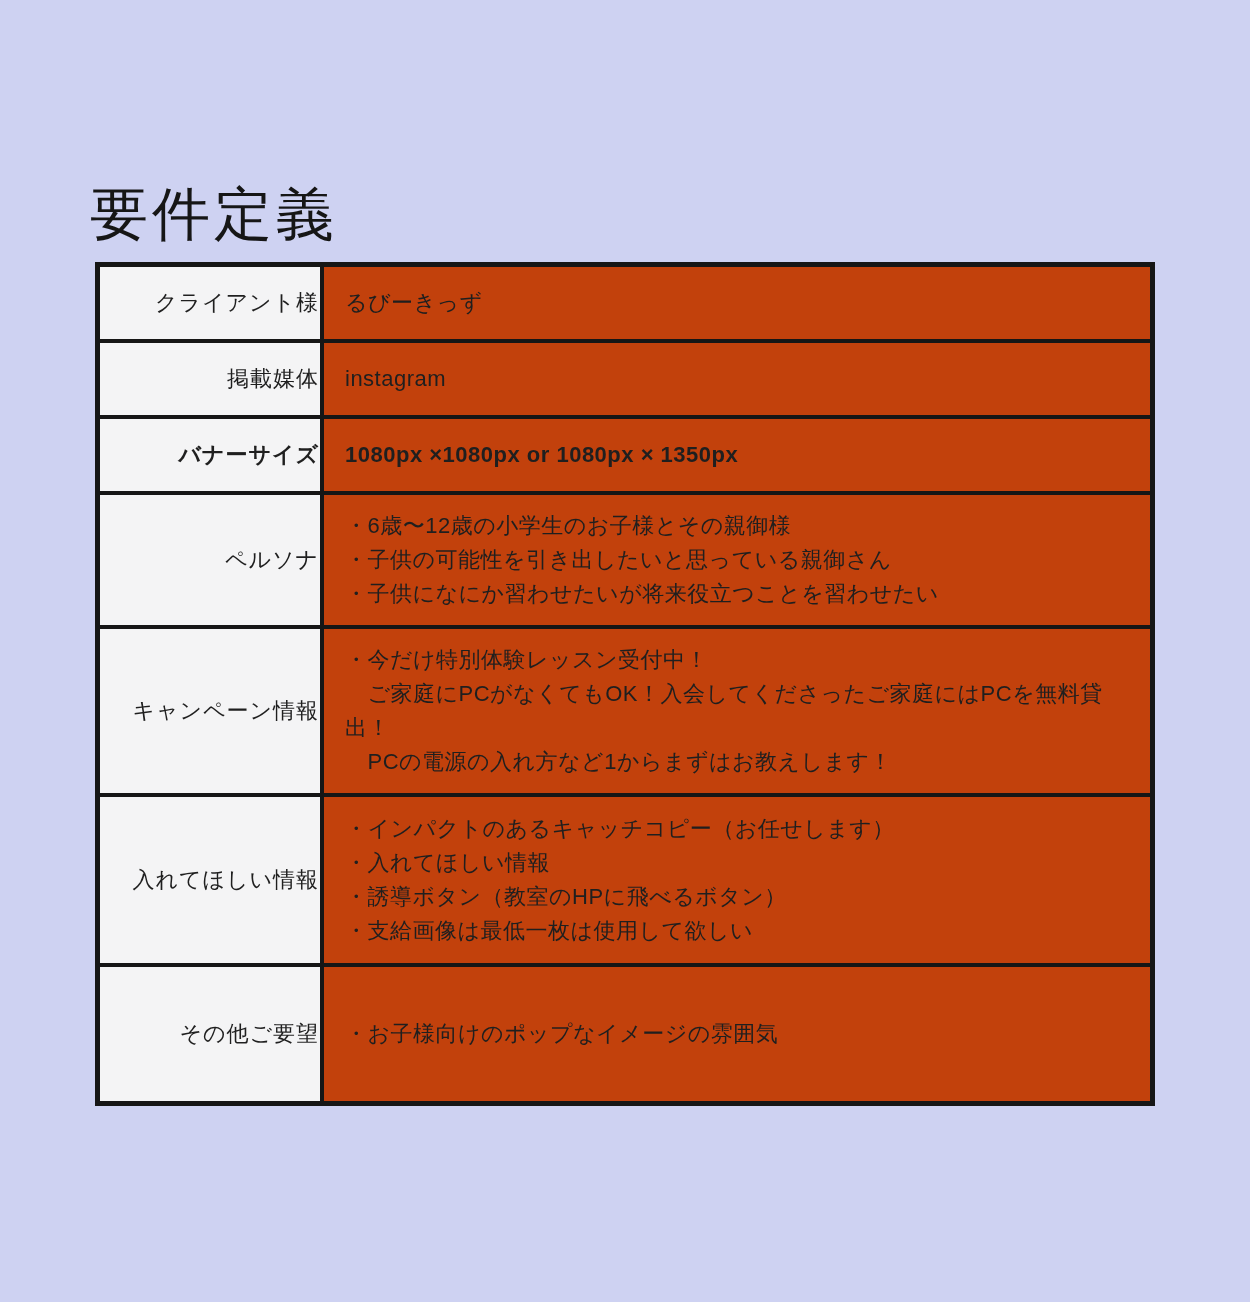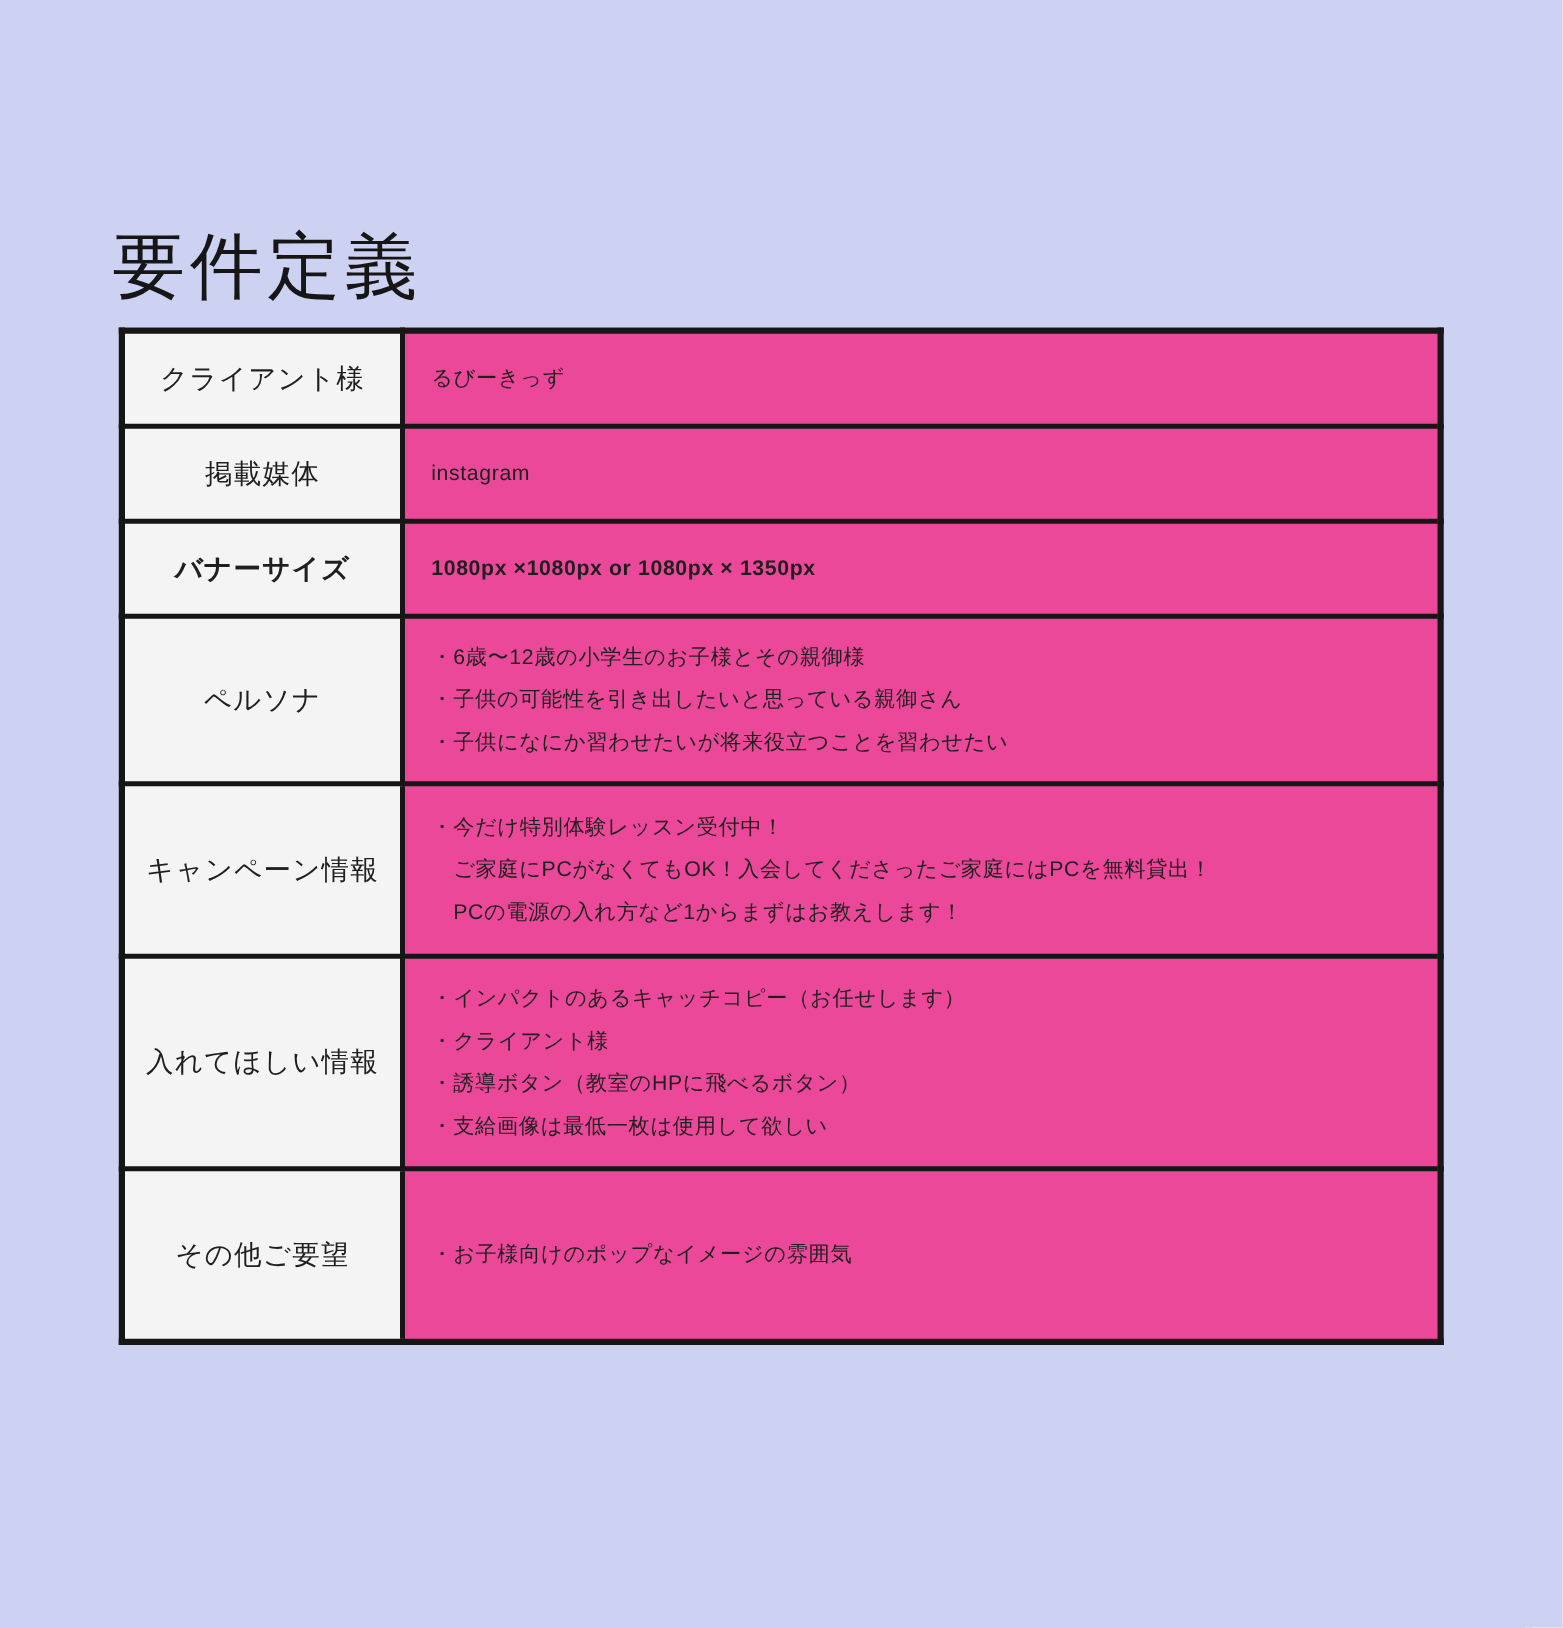--- a/index.html
+++ b/index.html
@@ -37,29 +37,29 @@
     background: #f4f4f5;
     border: 5px solid #161616;
   }
   table.req-table td {
     border: 4px solid #161616;
     vertical-align: middle;
     color: #1f1f1f;
   }
   td.label-cell {
     width: 218px;
-    text-align: center;
+    text-align: right;
     font-size: 22px;
     letter-spacing: 1px;
     background: #f4f4f5;
   }
   td.value-cell {
     padding: 14px 20px 14px 21px;
-    font-size: 17px;
-    background: #ec4899;
+    font-size: 22px;
+    background: #c2410c;
   }
   .value-line {
     white-space: pre-wrap;
     line-height: 34px;
     letter-spacing: 0.5px;
   }
 </style>
 </head>
 <body>
 
@@ -118,21 +118,21 @@
             <div class="value-line">　PCの電源の入れ方など1からまずはお教えします！</div>
           </td>
     </tr>
         <tr style="height: 170px;">
       <td class="label-cell">
         <span>入れてほしい情報</span>
       </td>
       <td class="value-cell">
 
       <div class="value-line">・インパクトのあるキャッチコピー（お任せします）</div>
-            <div class="value-line">・クライアント様</div>
+            <div class="value-line">・入れてほしい情報</div>
             <div class="value-line">・誘導ボタン（教室のHPに飛べるボタン）</div>
             <div class="value-line">・支給画像は最低一枚は使用して欲しい</div>
           </td>
     </tr>
         <tr style="height: 139px;">
       <td class="label-cell">
         <span>その他ご要望</span>
       </td>
       <td class="value-cell">
 

